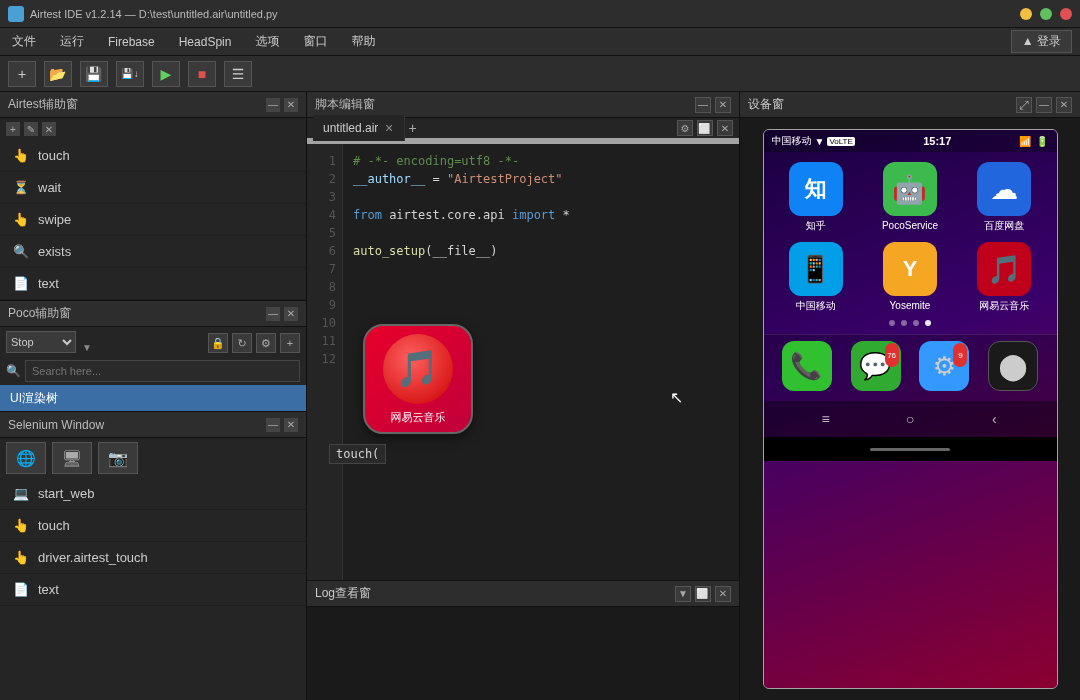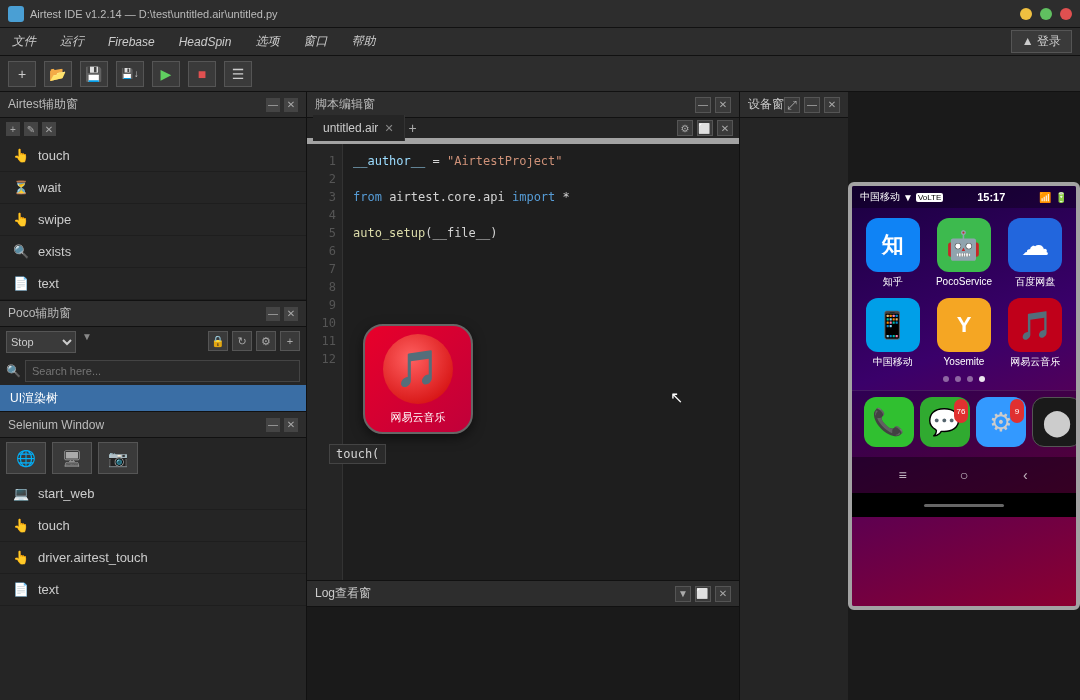--- a/index.html
+++ b/index.html
@@ -58,21 +58,20 @@
       align-items: center;
       padding: 0 8px;
       gap: 16px;
       border-bottom: 1px solid #111;
     }
     .menu-item {
       font-size: 12px;
       color: #ccc;
       cursor: pointer;
       padding: 2px 4px;
-      font-style: italic;
     }
     #login-btn {
       margin-left: auto;
       background: #3a3a3a;
       border: 1px solid #555;
       color: #ccc;
       padding: 2px 10px;
       cursor: pointer;
       font-size: 12px;
     }
@@ -188,21 +187,21 @@
       font-size: 13px;
       color: #ccc;
     }
 
     
     #poco-helper {
       flex: 0 0 auto;
     }
     #poco-helper .mode-row {
       display: flex;
-      align-items: flex-start;
+      align-items: flex-end;
       padding: 4px 6px;
       gap: 4px;
     }
     #poco-helper .mode-select {
       background: #3a3a3a;
       border: 1px solid #555;
       color: #ccc;
       font-size: 11px;
       height: 22px;
       min-width: 70px;
@@ -449,21 +448,21 @@
     #log-content {
       flex: 1;
       background: #1a1a1a;
     }
 
     
     #right-panel {
       width: 340px;
       background: #252525;
       display: flex;
-      flex-direction: row;
+      flex-direction: column;
     }
     #device-header {
       height: 26px;
       background: #2d2d2d;
       display: flex;
       align-items: center;
       padding: 0 8px;
       justify-content: space-between;
       border-bottom: 1px solid #111;
     }
@@ -473,26 +472,26 @@
       align-items: center;
       justify-content: center;
       background: #1a1a1a;
       position: relative;
       overflow: hidden;
     }
 
     
     #phone-mockup {
       width: 295px;
-      height: 428px;
+      height: 560px;
       background: #701a75;
       border-radius: 6px;
       overflow: hidden;
       position: relative;
-      border: 4px solid #a3a3a3;
+      border: 1px solid #a3a3a3;
     }
     #phone-screen {
       width: 100%;
       height: 100%;
       background: linear-gradient(160deg, #1a0040 0%, #3a006a 40%, #8b0030 100%);
       position: relative;
       overflow: hidden;
     }
 
     
@@ -814,20 +813,21 @@
           <div>5</div>
             <div>6</div>
             <div>7</div>
             <div>8</div>
           <div>9</div>
             <div>10</div>
             <div>11</div>
             <div>12</div>
         </div>
         <div id="code-content">
+          <div class="code-line"><span class="kw-comment"># -*- encoding=utf8 -*-</span></div>
           <div class="code-line"><span class="kw-var">__author__</span><span class="kw-normal"> = </span><span class="kw-string">"AirtestProject"</span></div>
           <div class="code-line">&nbsp;</div>
           <div class="code-line"><span class="kw-keyword">from</span><span class="kw-normal"> airtest.core.api </span><span class="kw-keyword">import</span><span class="kw-normal"> *</span></div>
           <div class="code-line">&nbsp;</div>
           <div class="code-line"><span class="kw-builtin">auto_setup</span><span class="kw-normal">(__file__)</span></div>
           <div class="code-line">&nbsp;</div>
           <div class="code-line">&nbsp;</div>
           <div class="code-line">&nbsp;</div>
           <div class="code-line">&nbsp;</div>
           <div class="code-line">&nbsp;</div>

